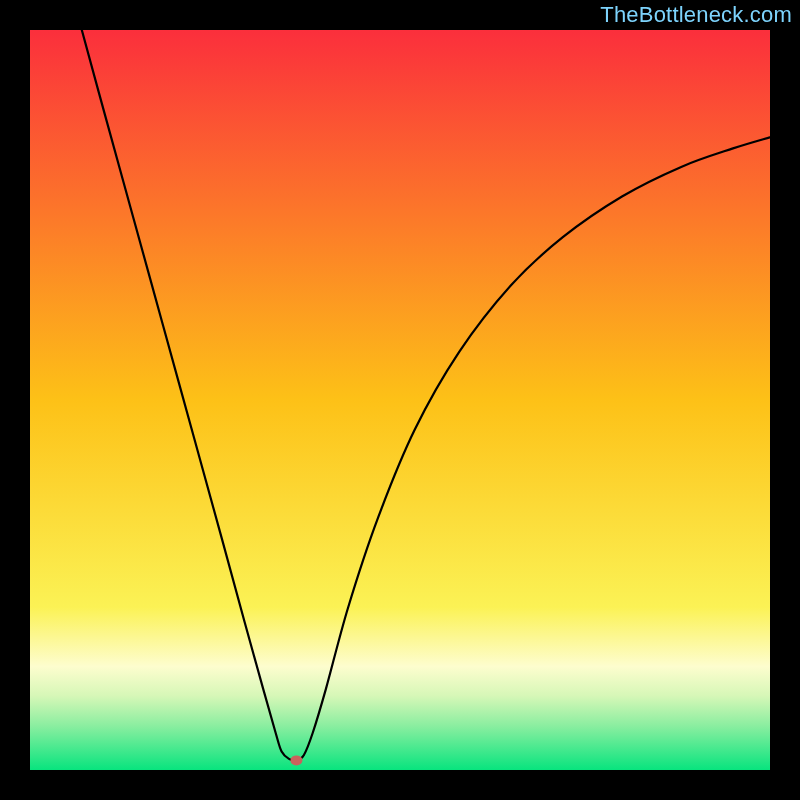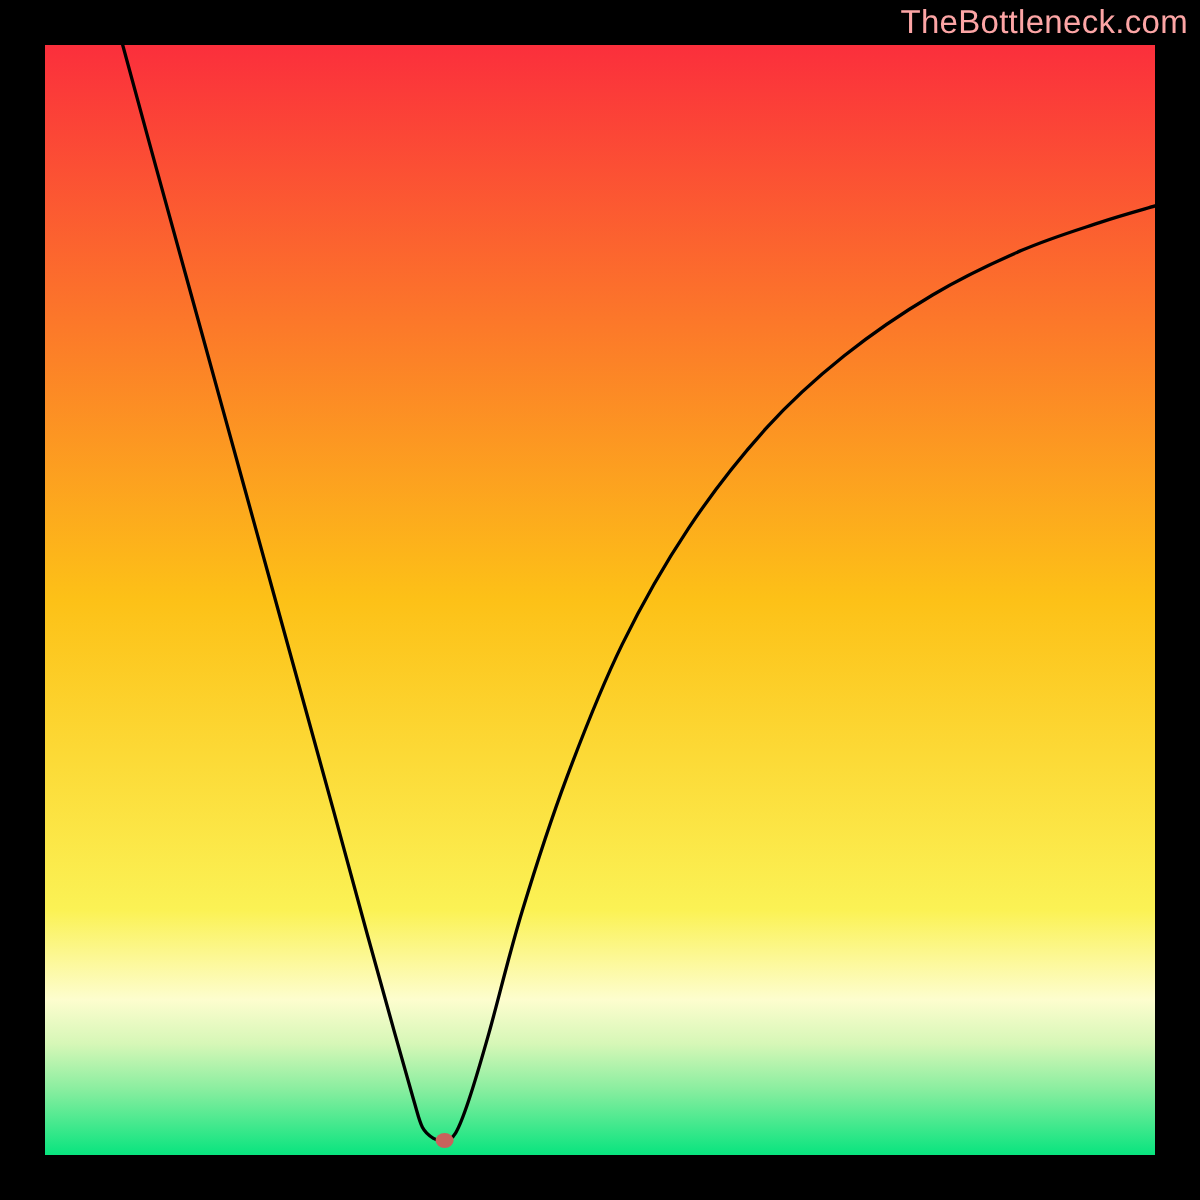--- a/index.html
+++ b/index.html
@@ -14,21 +14,21 @@
   .frame {
     position: relative;
     width: 800px;
     height: 800px;
     background: #000;
   }
   .watermark {
     position: absolute;
     top: 2px;
     right: 8px;
-    color: #fca5a5;
+    color: #7dd3fc;
     font-size: 22px;
     font-weight: 400;
     letter-spacing: 0.2px;
     z-index: 5;
   }
   .plot {
     position: absolute;
     left: 30px;
     top: 30px;
     width: 740px;

